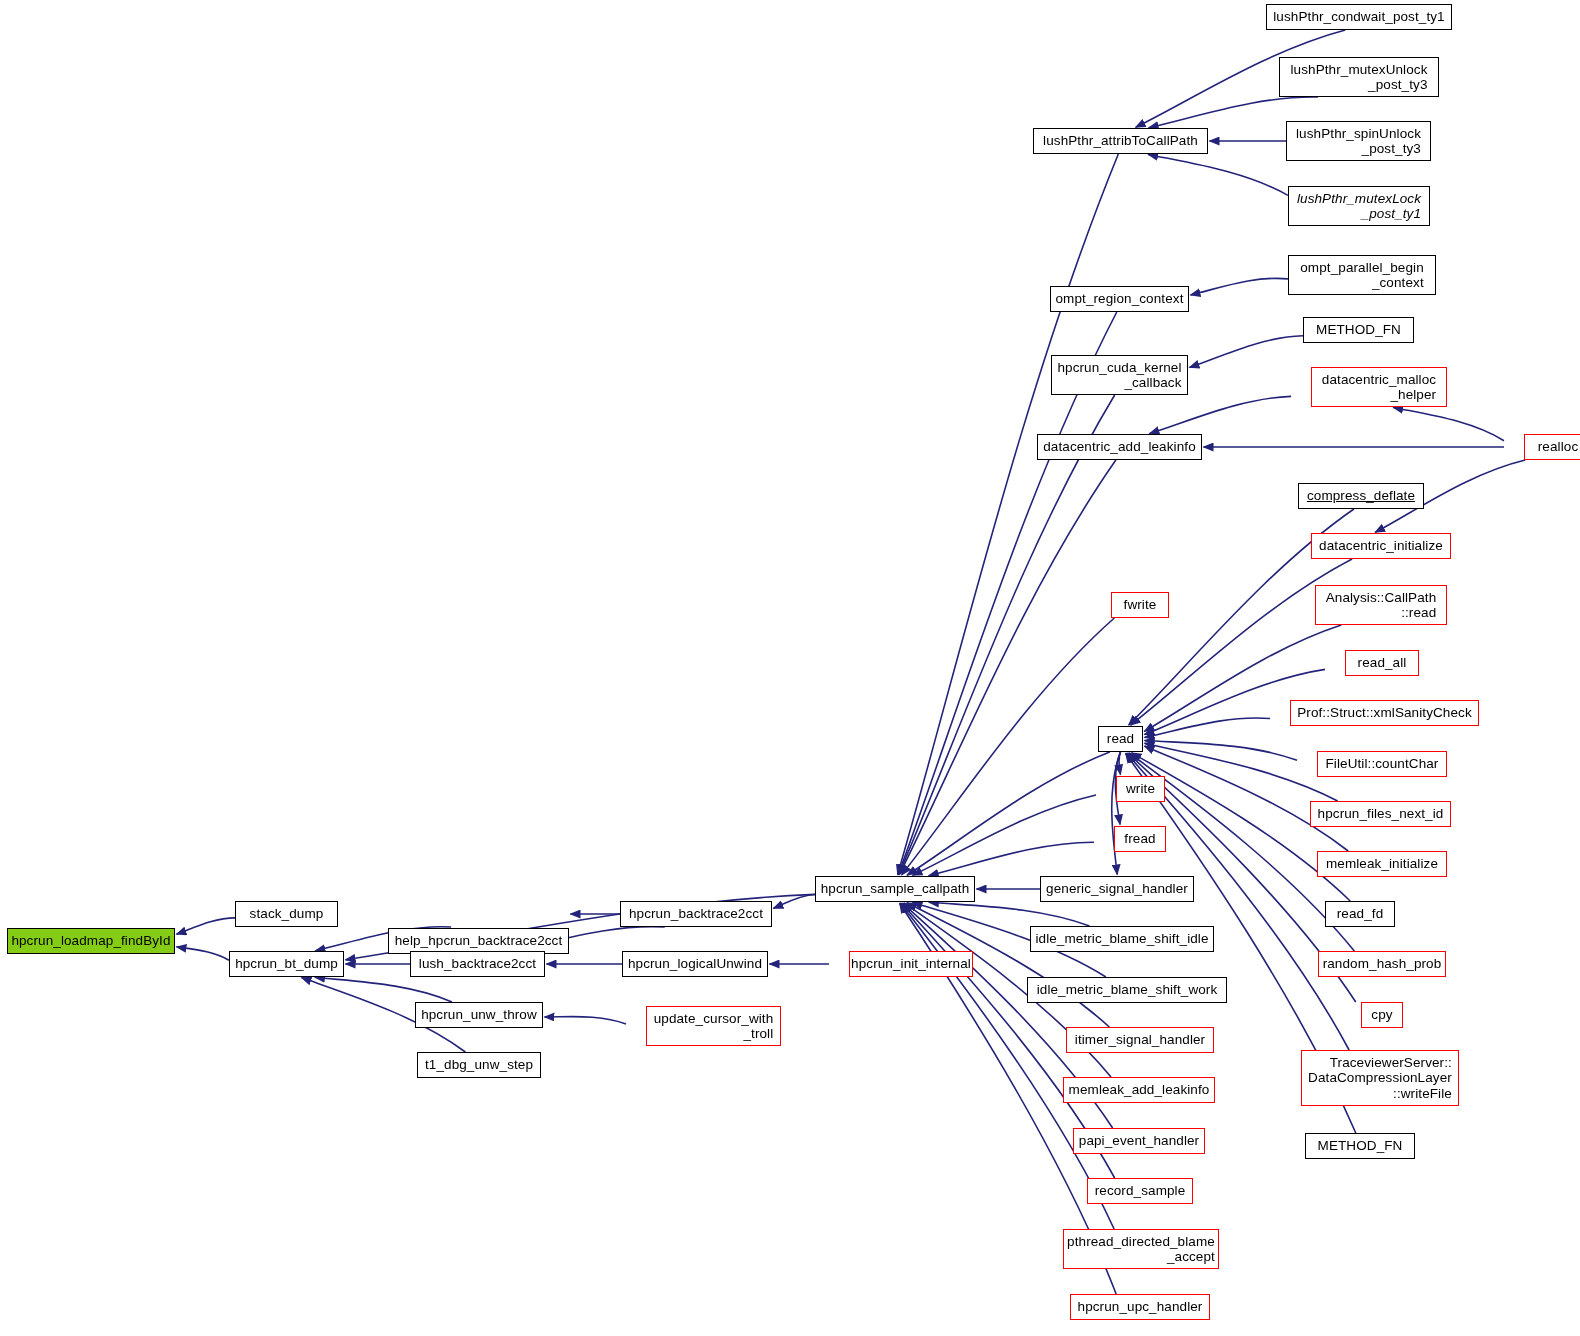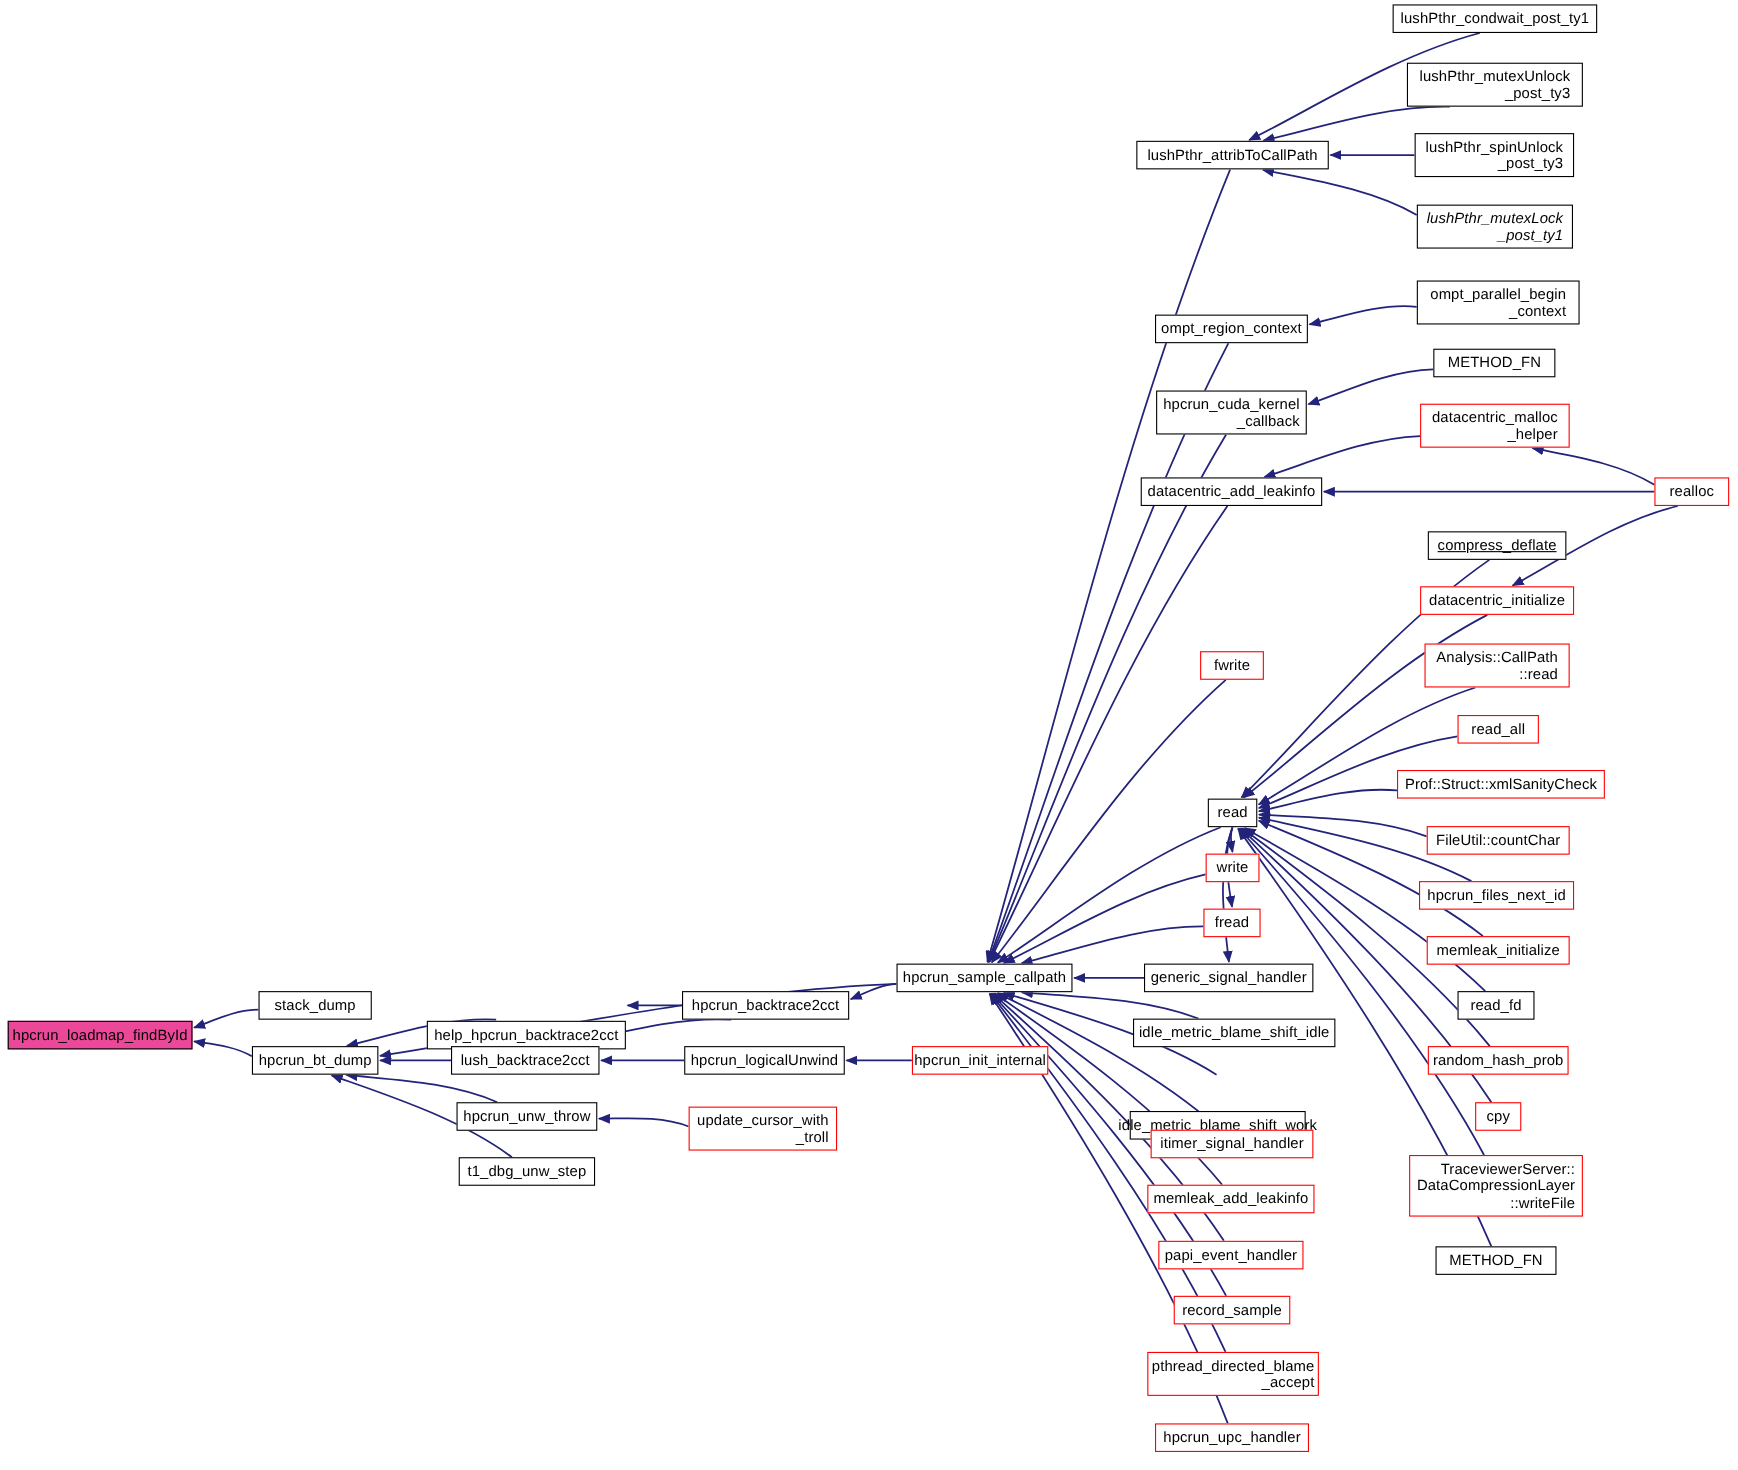--- a/index.html
+++ b/index.html
@@ -18,22 +18,22 @@
     text-align:right;
     background:#ffffff;
     border:1px solid #000000;
     color:#000000;
     font-size:13.5px;
     line-height:1.12;
     letter-spacing:0.1px;
     white-space:pre;
     z-index:5;
   }
-  .node.red{border-color:#ff0000;}
-  .node.root{background:#ec4899;border-color:#000000;}
+  .node.red{border-color:#ff0000;margin-left:20px;}
+  .node.root{background:#84cc16;border-color:#000000;}
   .node .lbl{display:block;}
 </style>
 </head>
 <body>
 
 <div id="canvas">
   <svg id="edges" xmlns="http://www.w3.org/2000/svg">
     <defs>
       <marker id="ah" markerWidth="11" markerHeight="9" refX="10" refY="4.5" orient="auto" markerUnits="userSpaceOnUse">
         <path d="M0,0 L11,4.5 L0,9 z" fill="#23237a"></path>
@@ -140,21 +140,21 @@
       <div class="node" style="left: 1098px; top: 726px; width: 45px; height: 26px;"><span class="lbl">read</span></div>
       <div class="node red" style="left: 1297px; top: 751px; width: 130px; height: 26px;"><span class="lbl">FileUtil::countChar</span></div>
       <div class="node red" style="left: 1096px; top: 776px; width: 49px; height: 26px;"><span class="lbl">write</span></div>
       <div class="node red" style="left: 1290px; top: 801px; width: 141px; height: 26px;"><span class="lbl">hpcrun_files_next_id</span></div>
       <div class="node red" style="left: 1094px; top: 826px; width: 52px; height: 26px;"><span class="lbl">fread</span></div>
       <div class="node red" style="left: 1297px; top: 851px; width: 130px; height: 26px;"><span class="lbl">memleak_initialize</span></div>
       <div class="node" style="left: 1040px; top: 876px; width: 154px; height: 26px;"><span class="lbl">generic_signal_handler</span></div>
       <div class="node" style="left: 1325px; top: 901px; width: 70px; height: 26px;"><span class="lbl">read_fd</span></div>
       <div class="node" style="left: 1030px; top: 926px; width: 184px; height: 26px;"><span class="lbl">idle_metric_blame_shift_idle</span></div>
       <div class="node red" style="left: 1298px; top: 951px; width: 128px; height: 26px;"><span class="lbl">random_hash_prob</span></div>
-      <div class="node" style="left: 1027px; top: 977px; width: 160px; height: 26px; margin-top: 33px;"><span class="lbl">idle_metric_blame_shift_work</span></div>
+      <div class="node" style="left: 1027px; top: 977px; width: 200px; height: 26px;"><span class="lbl">idle_metric_blame_shift_work</span></div>
       <div class="node red" style="left: 1341px; top: 1002px; width: 42px; height: 26px;"><span class="lbl">cpy</span></div>
       <div class="node red" style="left: 1046px; top: 1027px; width: 148px; height: 26px;"><span class="lbl">itimer_signal_handler</span></div>
       <div class="node red" style="left: 1281px; top: 1050px; width: 158px; height: 56px;"><span class="lbl">TraceviewerServer::
 DataCompressionLayer
 ::writeFile</span></div>
       <div class="node red" style="left: 1043px; top: 1077px; width: 152px; height: 26px;"><span class="lbl">memleak_add_leakinfo</span></div>
       <div class="node red" style="left: 1053px; top: 1128px; width: 132px; height: 26px;"><span class="lbl">papi_event_handler</span></div>
       <div class="node" style="left: 1305px; top: 1133px; width: 110px; height: 26px;"><span class="lbl">METHOD_FN</span></div>
       <div class="node red" style="left: 1067px; top: 1178px; width: 106px; height: 26px;"><span class="lbl">record_sample</span></div>
       <div class="node red" style="left: 1043px; top: 1229px; width: 156px; height: 40px;"><span class="lbl">pthread_directed_blame

